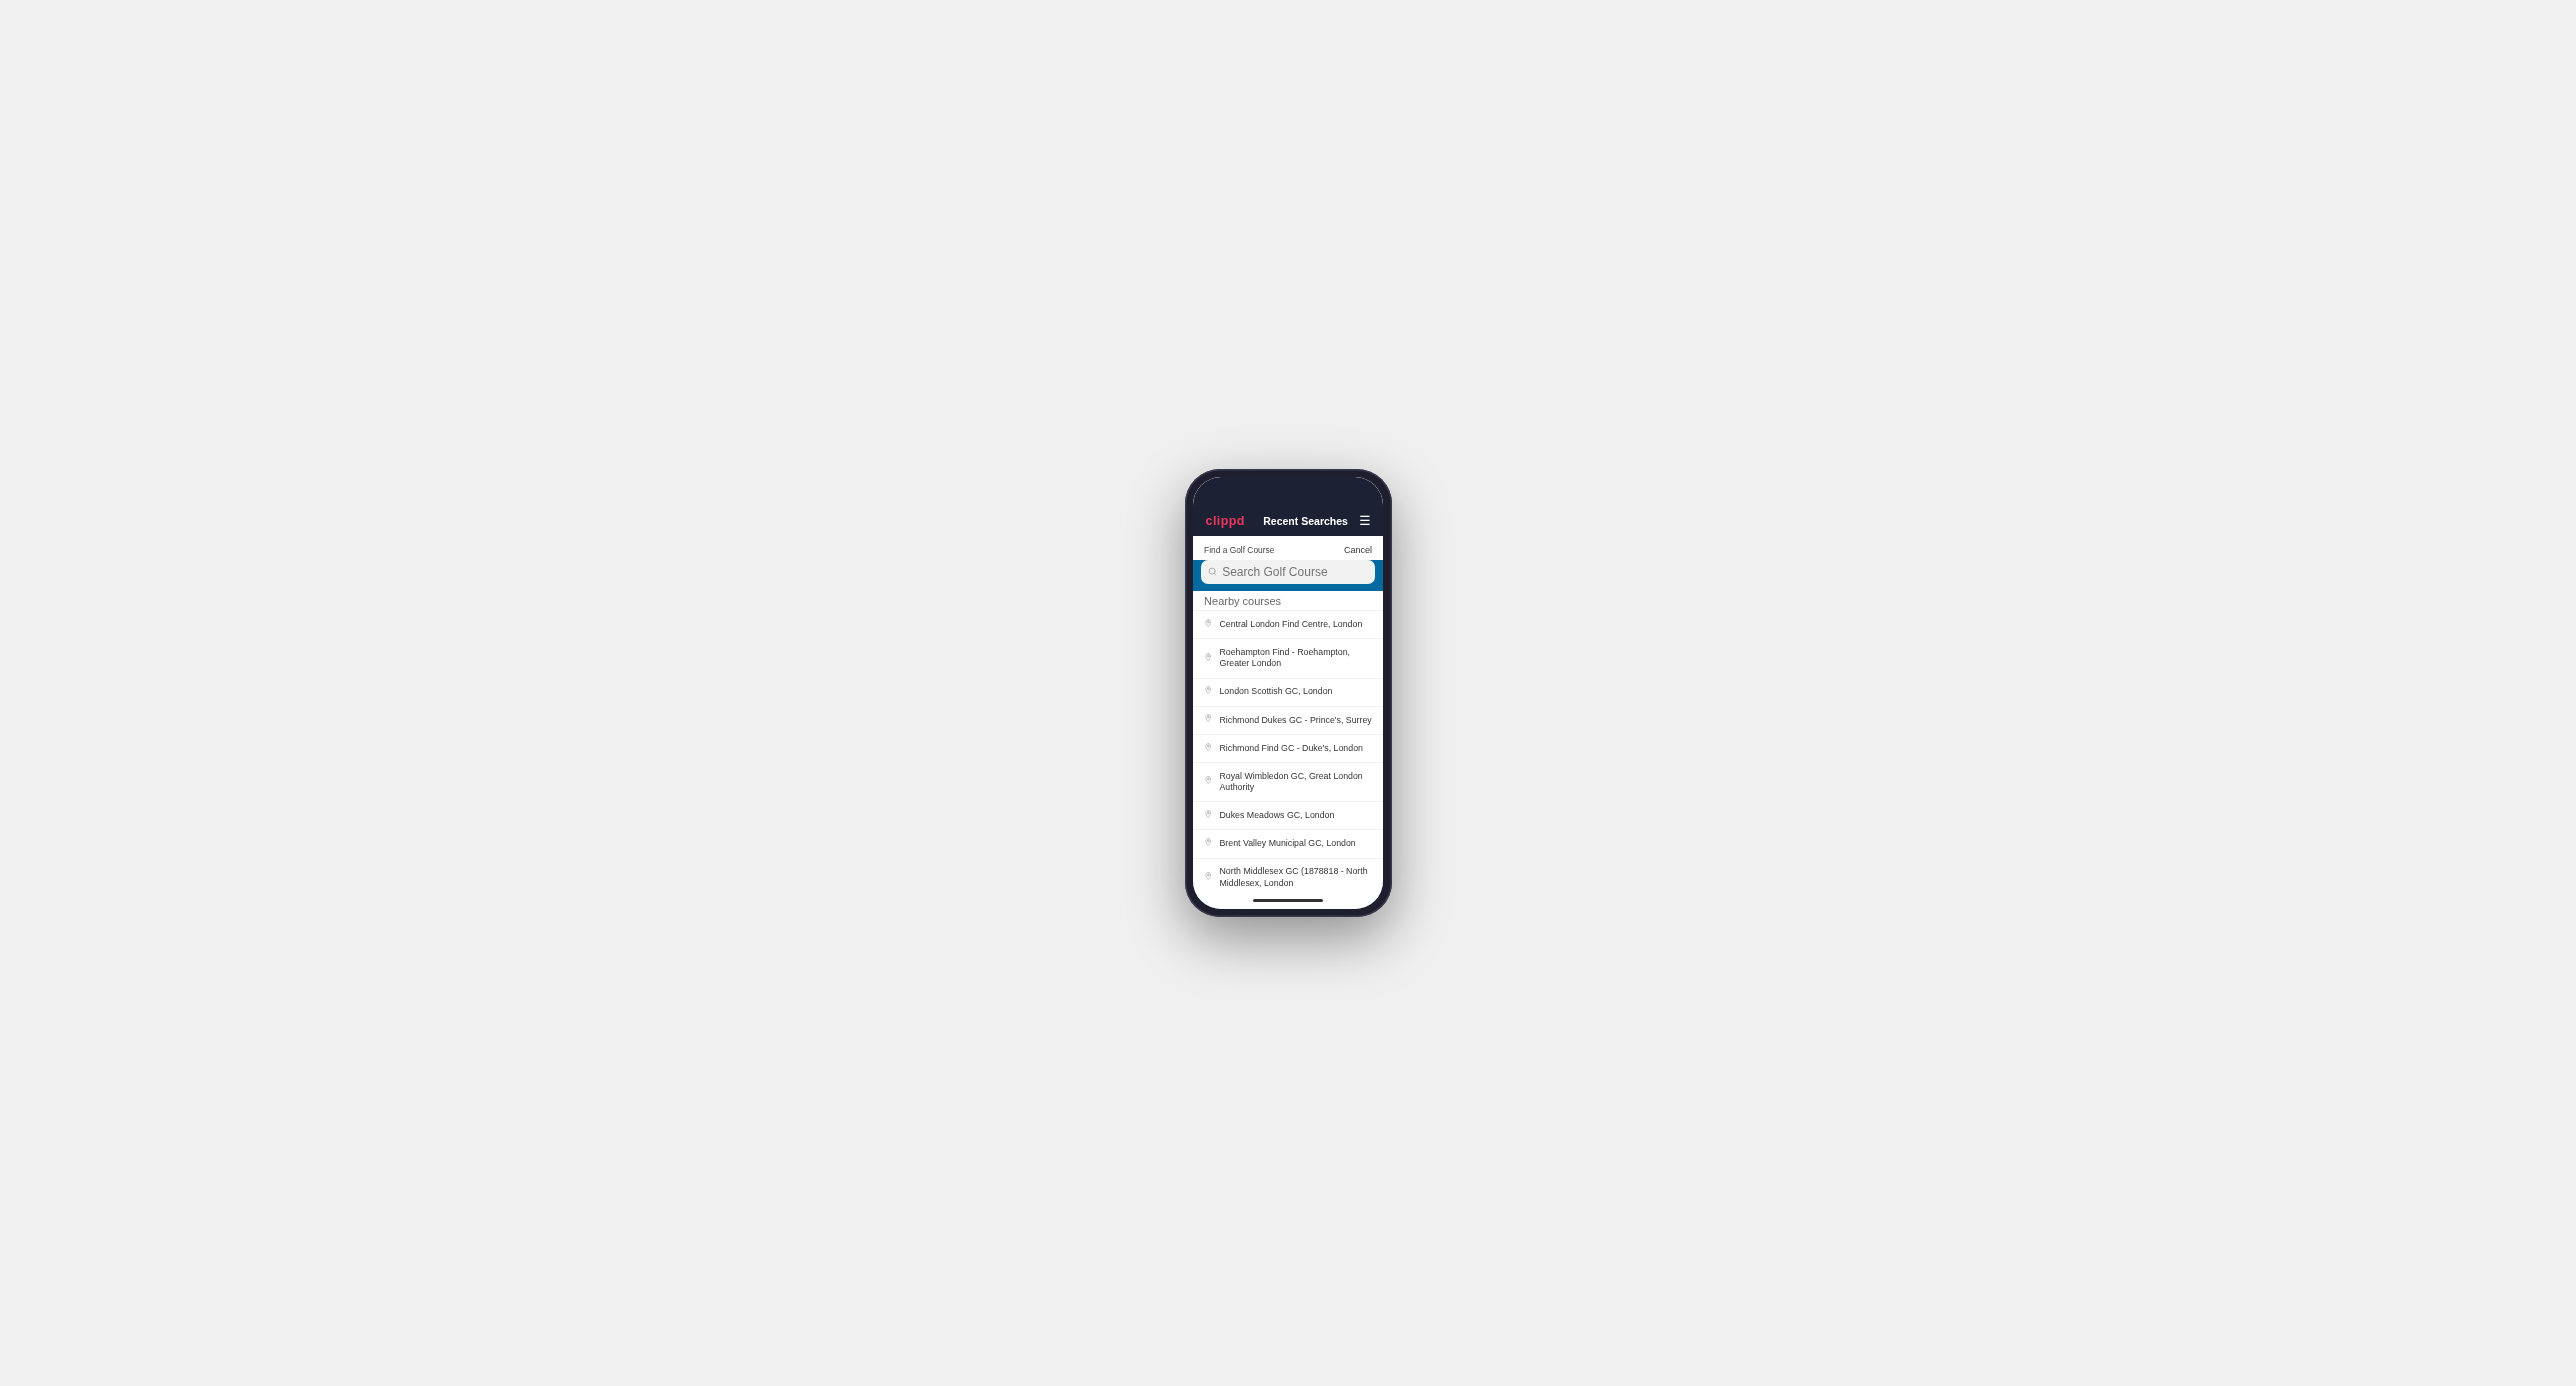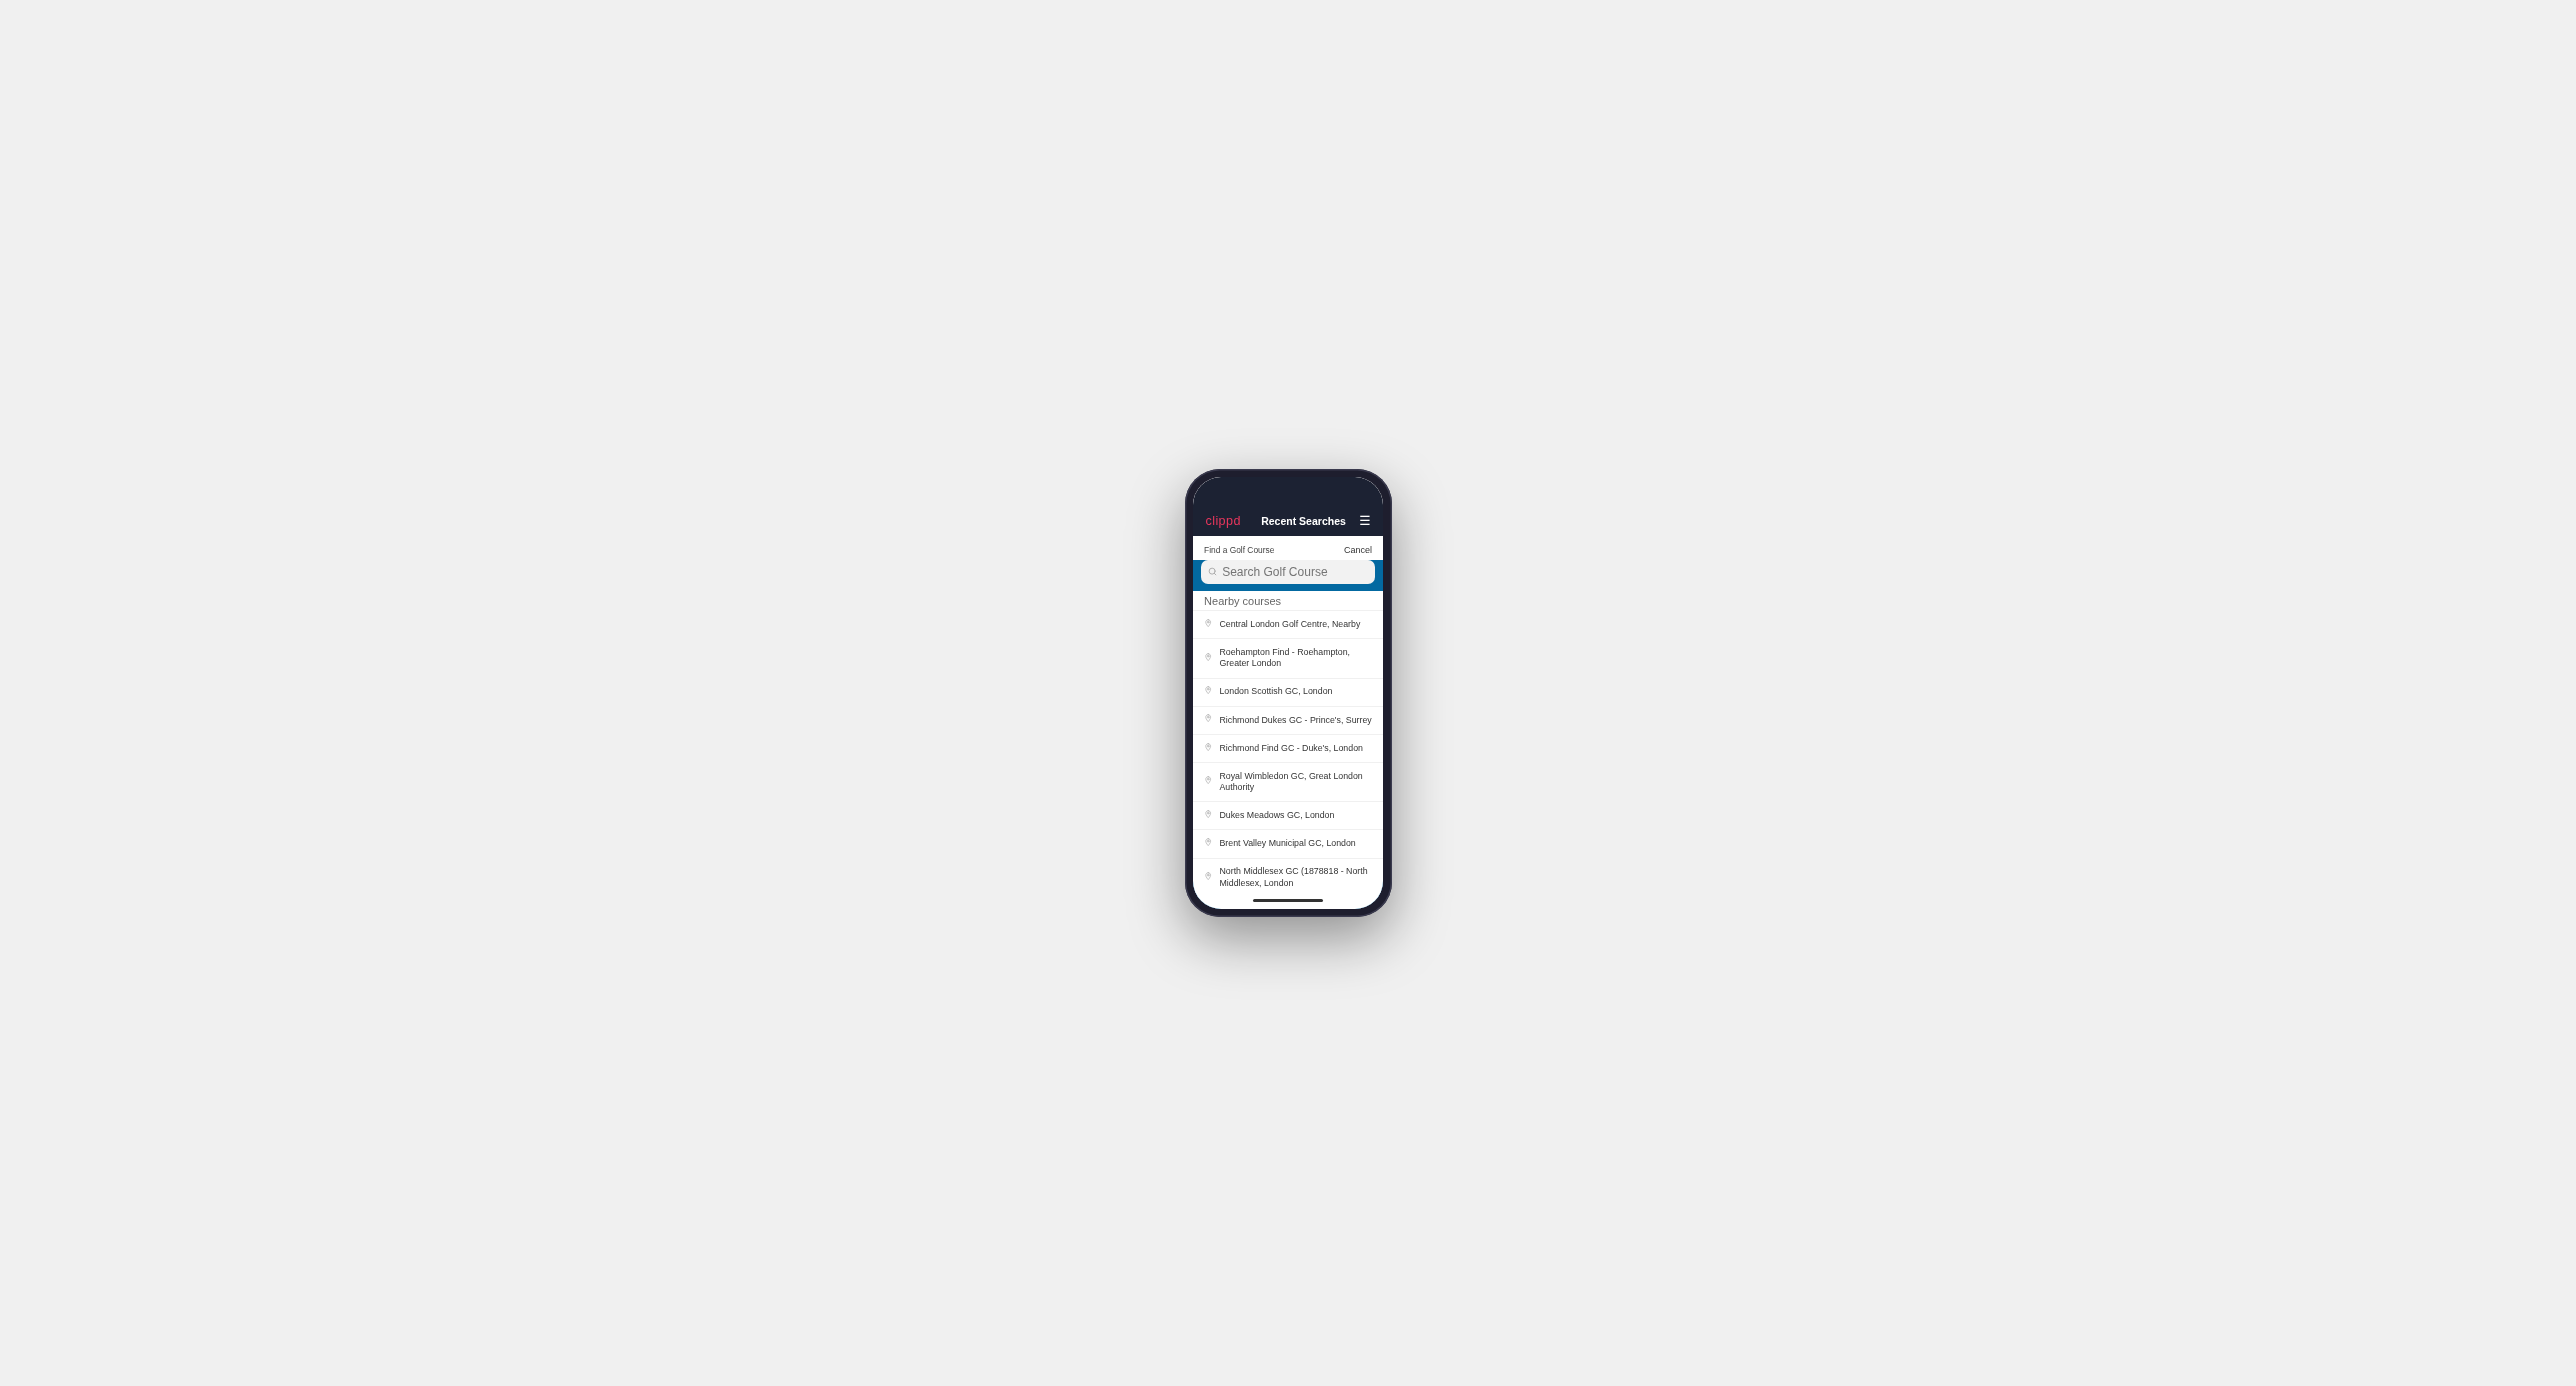--- a/index.html
+++ b/index.html
@@ -50,21 +50,21 @@
       display: flex;
       align-items: center;
       justify-content: space-between;
       padding: 5.6px 12.6px 8.4px 12.6px;
       flex-shrink: 0;
     }
 
     .app-logo {
       color: #e8365d;
       font-size: 12.6px;
-      font-weight: 400;
+      font-weight: 700;
       letter-spacing: 0.4px;
     }
 
     .header-title {
       color: #ffffff;
       font-size: 10.5px;
       font-weight: 600;
       margin-left: 7px;
     }
 
@@ -222,21 +222,21 @@
 
       <div class="nearby-label">Nearby courses</div>
 
       <div class="courses-list">
 
       <div class="course-item">
             <span class="pin-icon"><svg width="8.4" height="9.8" viewBox="0 0 24 28" fill="none" stroke="#aaa" stroke-width="2" stroke-linecap="round" stroke-linejoin="round">
       <path d="M12 2C8.13 2 5 5.13 5 9c0 5.25 7 13 7 13s7-7.75 7-13c0-3.87-3.13-7-7-7z"></path>
       <circle cx="12" cy="9" r="2.5"></circle>
     </svg></span>
-            <span class="course-name">Central London Golf Centre, Nearby</span>
+            <span class="course-name">Central London Find Centre, London</span>
           </div>
           <div class="course-item">
             <span class="pin-icon"><svg width="8.4" height="9.8" viewBox="0 0 24 28" fill="none" stroke="#aaa" stroke-width="2" stroke-linecap="round" stroke-linejoin="round">
       <path d="M12 2C8.13 2 5 5.13 5 9c0 5.25 7 13 7 13s7-7.75 7-13c0-3.87-3.13-7-7-7z"></path>
       <circle cx="12" cy="9" r="2.5"></circle>
     </svg></span>
             <span class="course-name">Roehampton Find - Roehampton, Greater London</span>
           </div>
           <div class="course-item">
             <span class="pin-icon"><svg width="8.4" height="9.8" viewBox="0 0 24 28" fill="none" stroke="#aaa" stroke-width="2" stroke-linecap="round" stroke-linejoin="round">

